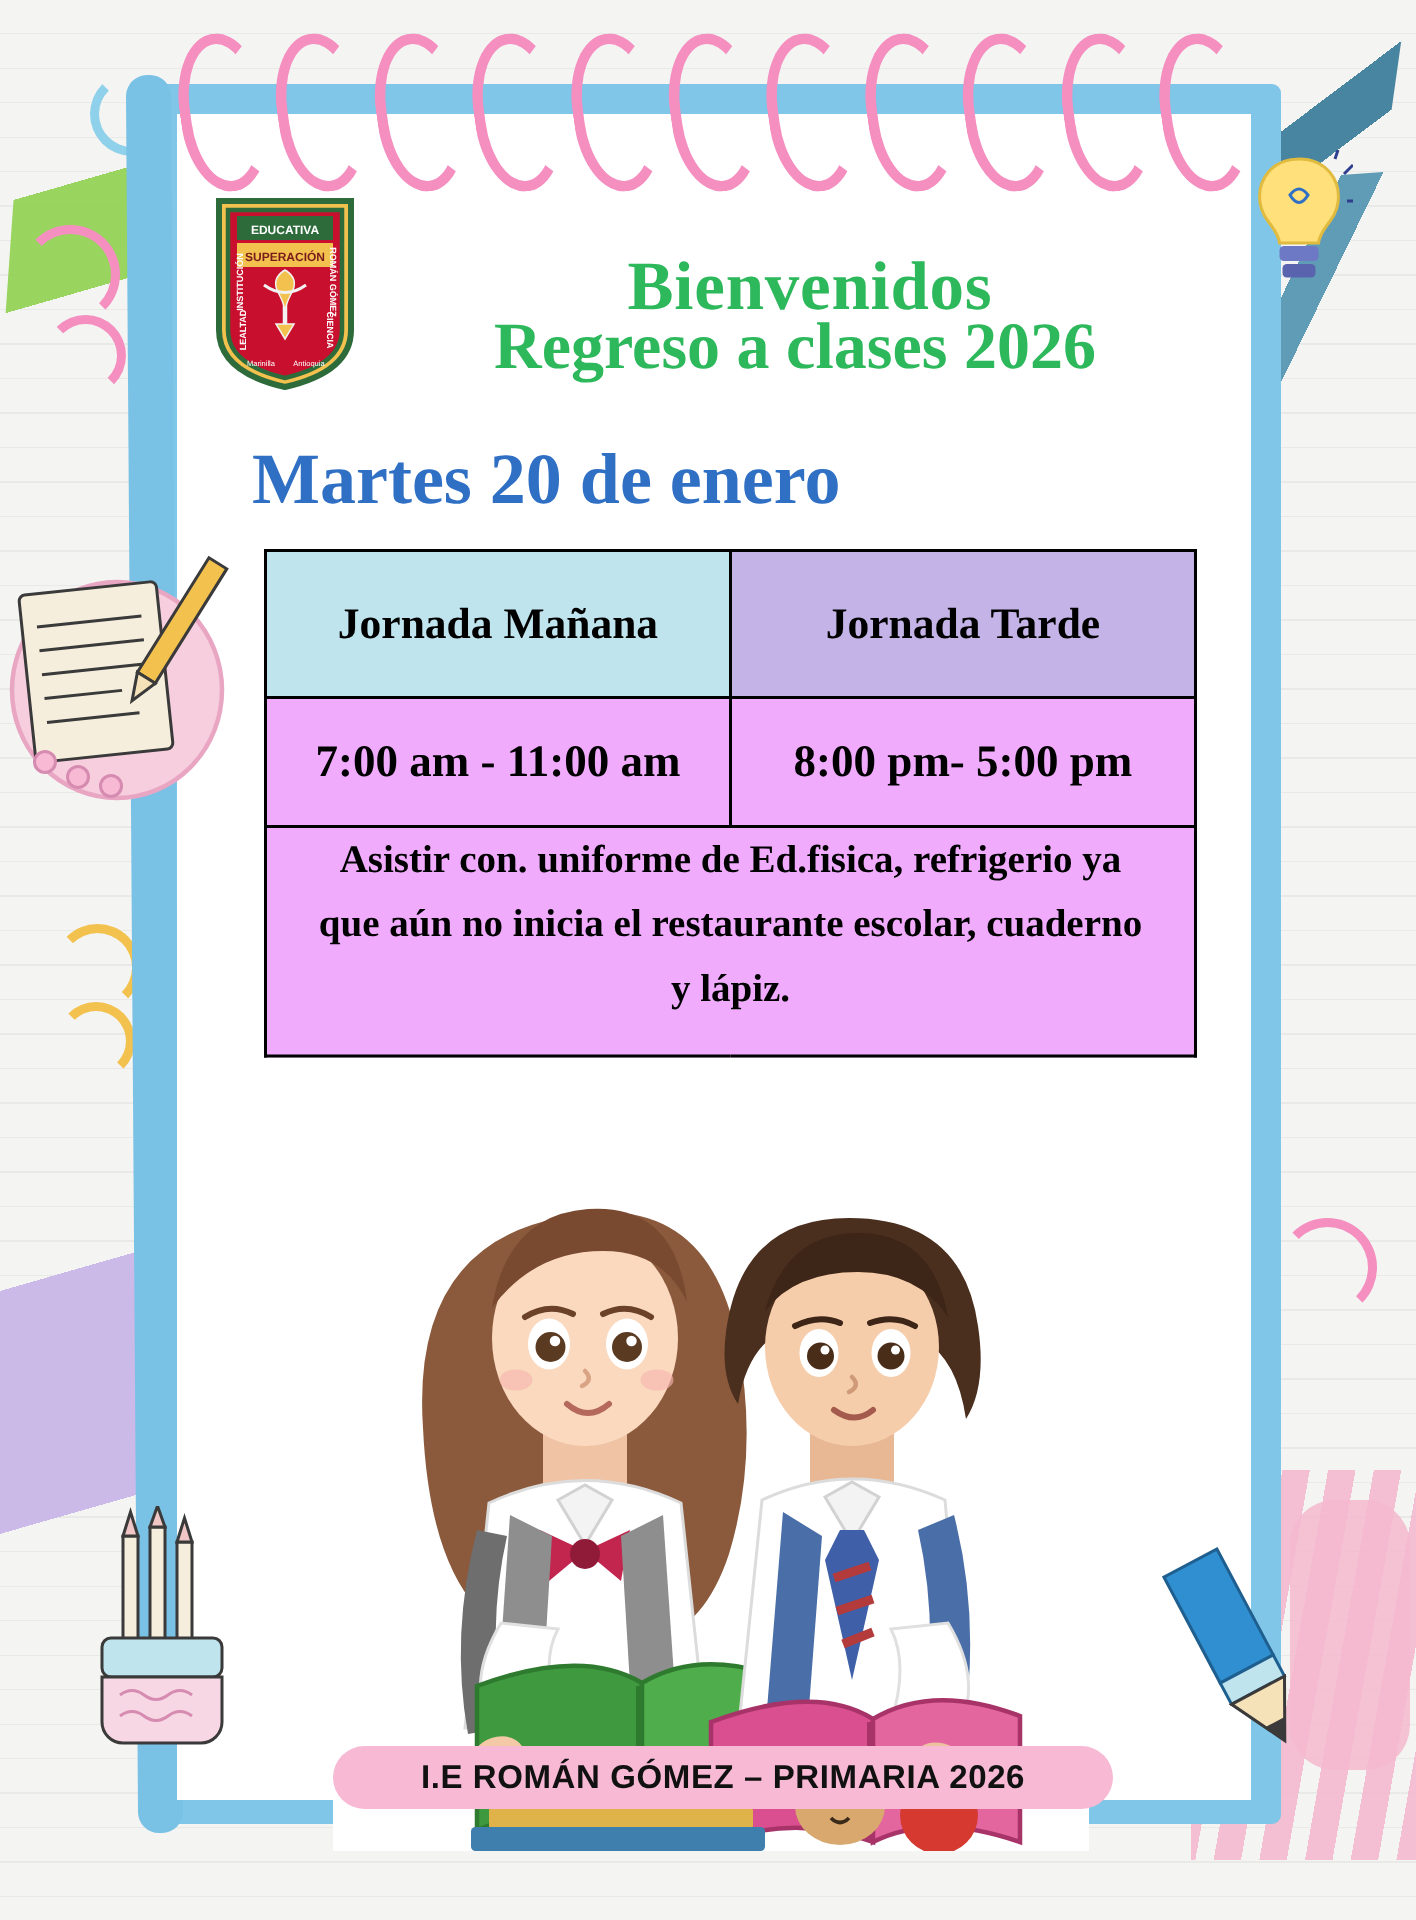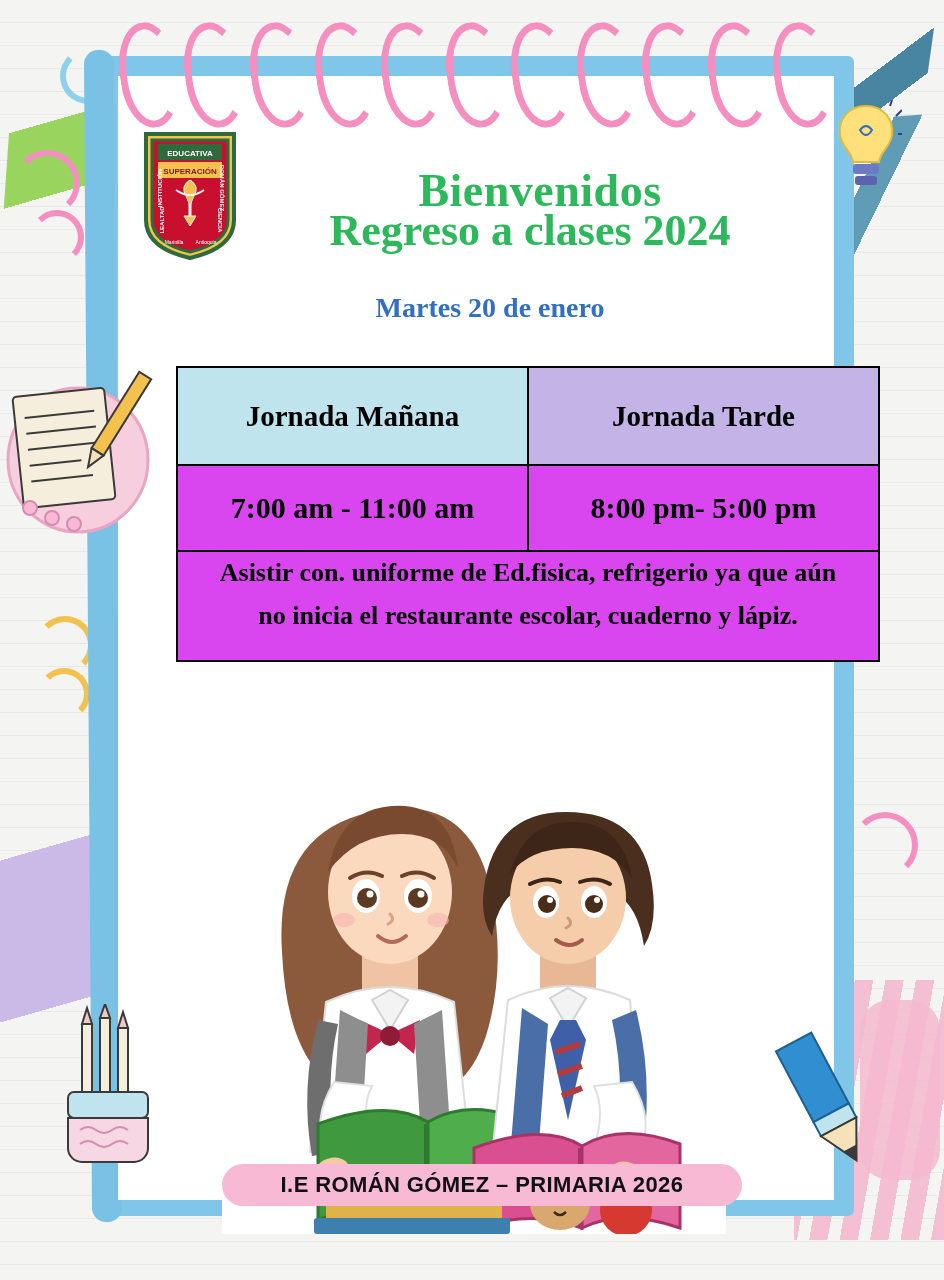--- a/index.html
+++ b/index.html
@@ -176,39 +176,39 @@
     width: 660px;
     text-align: center;
     font-family: "Liberation Serif", serif;
     font-weight: bold;
     font-size: 44px;
     color: #2eb85c;
     line-height: 1.2;
   }
   .title-date {
     position: absolute;
-    left: 180px;
+    left: 168px;
     top: 292px;
     width: 620px;
-    text-align: center;
+    text-align: left;
     font-family: "Liberation Serif", serif;
     font-weight: bold;
-    font-size: 28px;
+    font-size: 48px;
     color: #2f6fc4;
   }
 
   
   .sched {
     position: absolute;
     left: 176px;
     top: 366px;
-    width: 704px;
+    width: 622px;
     border: 2px solid #000;
     border-collapse: collapse;
-    background: #d946ef;
+    background: #f0abfc;
     table-layout: fixed;
   }
   .sched td {
     border: 2px solid #000;
     text-align: center;
     font-family: "Liberation Serif", serif;
   }
   .hdr-morning {
     background: #bfe4ee;
     font-weight: bold;
@@ -428,21 +428,21 @@
       <line x1="0" y1="-16" x2="0" y2="22" stroke="#f2f2f2" stroke-width="3"></line>
       <path d="M0 -16 q-10 6 -4 16 q4 8 4 12 q0 -4 4 -12 q6 -10 -4 -16 Z" fill="#f2c14e" stroke="#f2f2f2" stroke-width="1"></path>
       <path d="M-14 -6 q14 10 28 0" fill="none" stroke="#f2f2f2" stroke-width="2"></path>
       <polygon points="-6,20 6,20 0,30" fill="#f2c14e" stroke="#f2f2f2" stroke-width="1"></polygon>
     </g>
     <text x="34" y="116" font-family="Liberation Sans, sans-serif" font-size="5" fill="#ffffff" text-anchor="middle">Marinilla</text>
     <text x="66" y="116" font-family="Liberation Sans, sans-serif" font-size="5" fill="#ffffff" text-anchor="middle">Antioquia</text>
   </svg>
 
   <div class="title-main">Bienvenidos</div>
-  <div class="title-sub">Regreso a clases 2024</div>
+  <div class="title-sub">Regreso a clases 2026</div>
   <div class="title-date">Martes 20 de enero</div>
 
   <table class="sched">
     <tbody>
       <tr>
         <td class="hdr-morning">Jornada Mañana</td>
         <td class="hdr-afternoon">Jornada Tarde</td>
       </tr>
       <tr>
         <td class="time-cell">7:00 am - 11:00 am</td>

